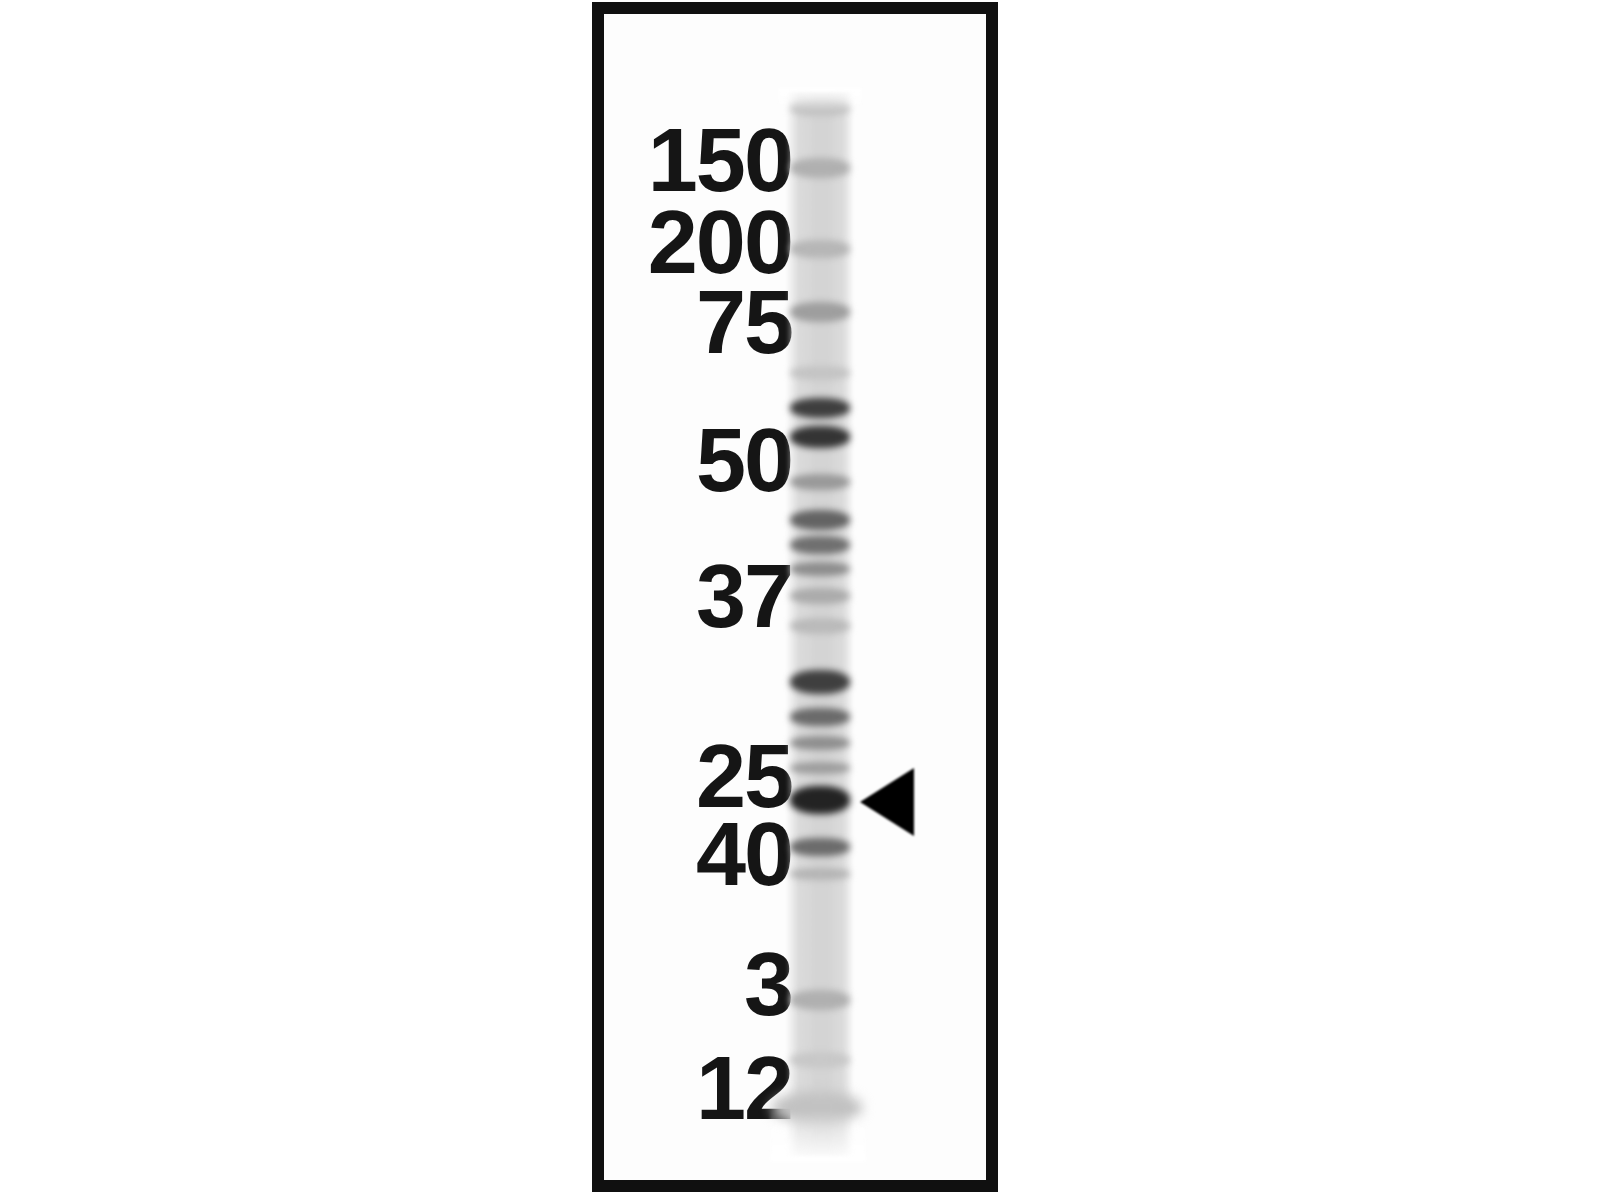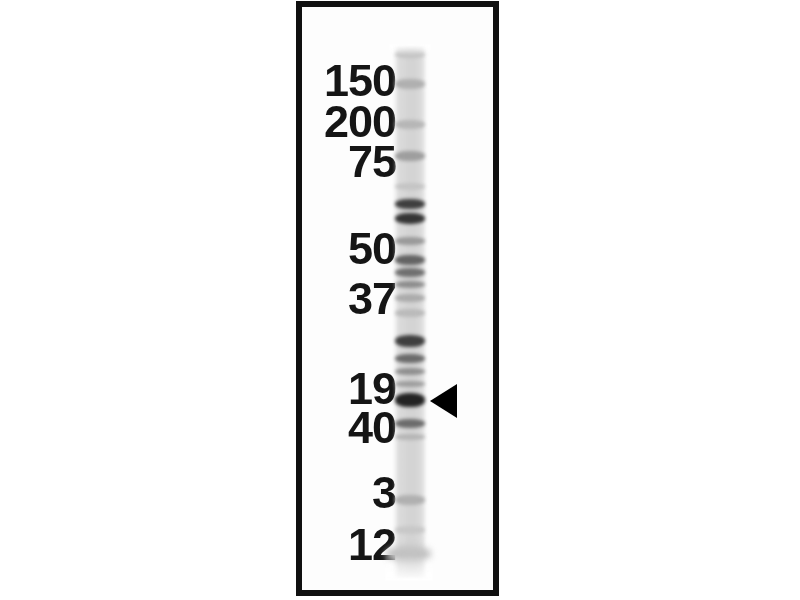--- a/index.html
+++ b/index.html
@@ -95,23 +95,23 @@
 </head>
 <body>
 
 <div class="page">
   <div class="panel" style="border-color: rgb(16, 16, 16); background: rgb(253, 253, 253);"></div>
 
   <div id="markers">
       <div class="marker" style="top: 80px;">150</div>
       <div class="marker" style="top: 121px;">200</div>
       <div class="marker" style="top: 161px;">75</div>
-      <div class="marker" style="top: 248px;">50</div>
+      <div class="marker" style="top: 230px;">50</div>
       <div class="marker" style="top: 298px;">37</div>
-      <div class="marker" style="top: 388px;">19</div>
+      <div class="marker" style="top: 388px;">25</div>
       <div class="marker" style="top: 427px;">40</div>
       <div class="marker" style="top: 492px;">3</div>
       <div class="marker" style="top: 544px;">12</div>
     </div>
 
   <div class="lane" id="lane" style="left: 393px; top: 46px; width: 34px; height: 532px;">
     <div class="lane-bg"></div>
     <div id="bands">
         <div class="band" style="top: 4px; height: 8px; background: rgb(194, 194, 194);"></div>
         <div class="band" style="top: 33px; height: 10px; background: rgb(176, 176, 176);"></div>

